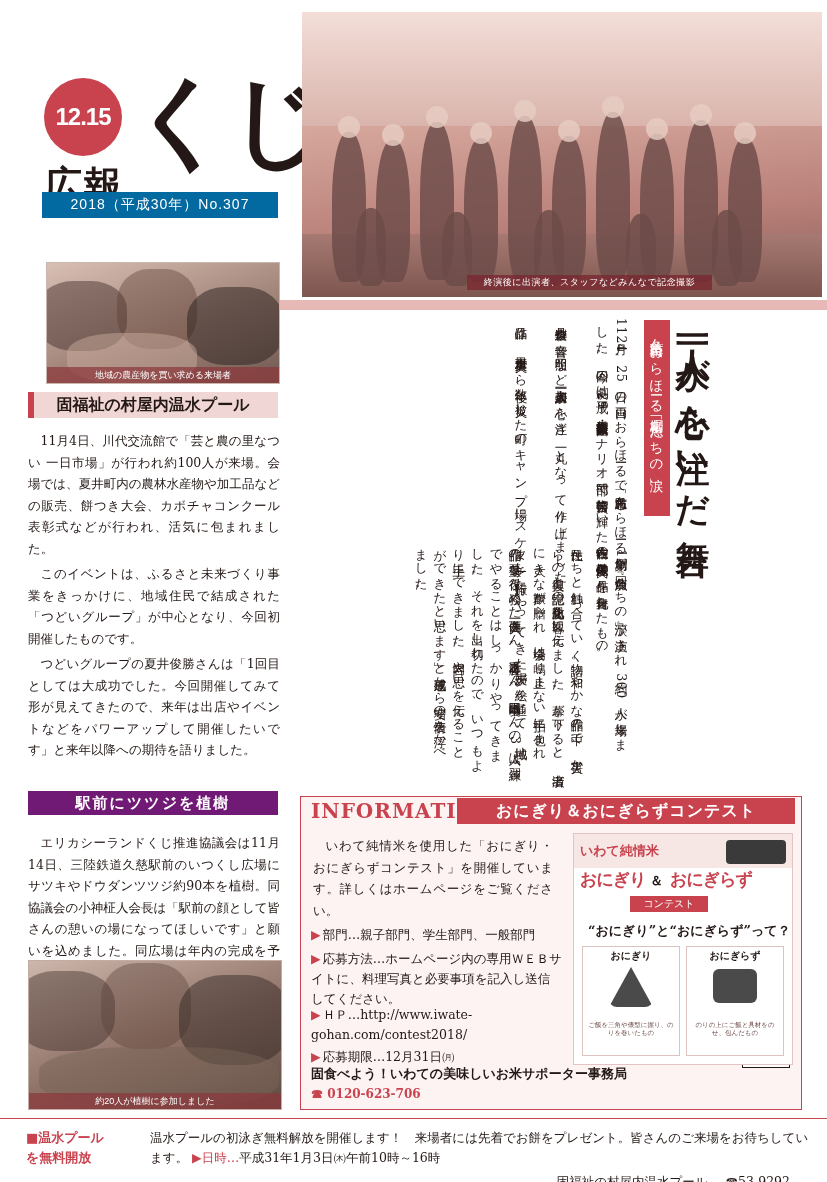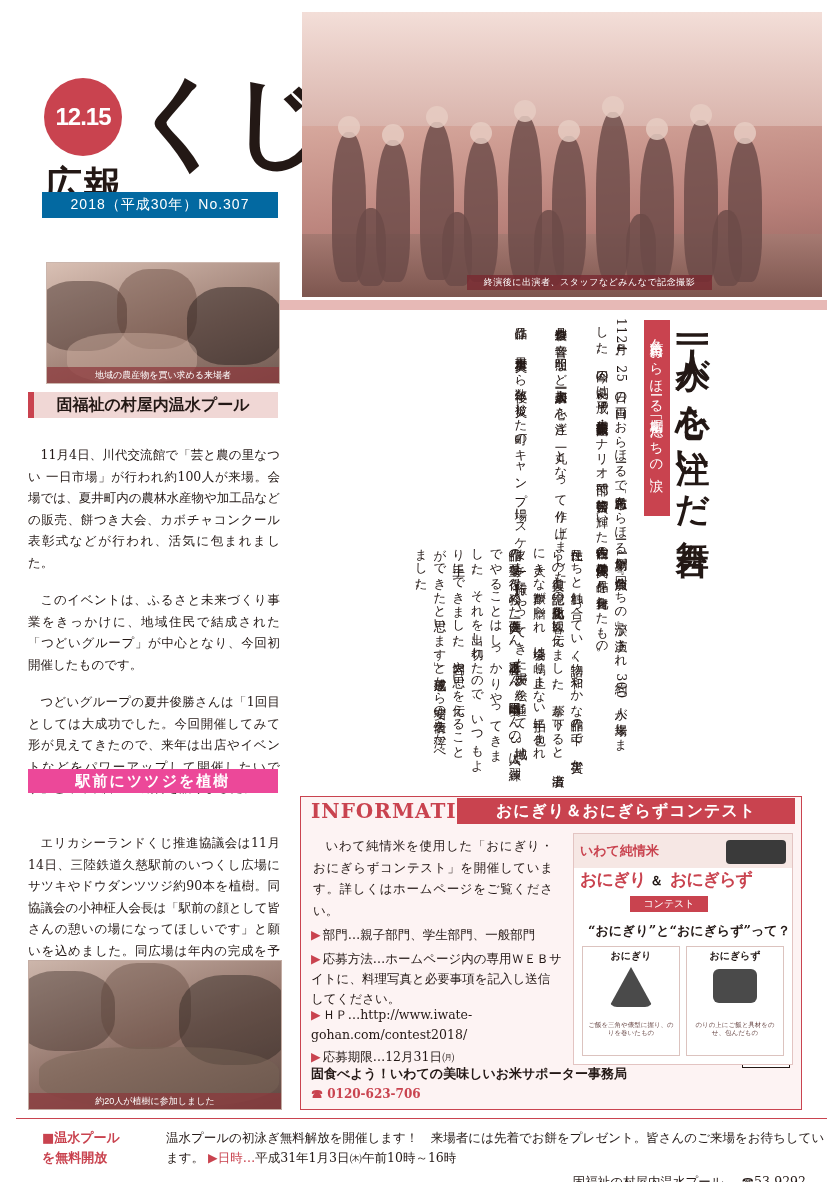--- a/index.html
+++ b/index.html
@@ -76,38 +76,38 @@
     position:absolute;left:0;bottom:0;width:100%;height:16px;background:rgba(140,55,60,.72);
     color:#fff;font-size:9px;display:flex;align-items:center;justify-content:center;
   }
 
   
   #art-market-head{left:28px;top:392px;width:250px;height:26px;font-size:16px;background:#f0d7d5;color:#231815;
     display:flex;align-items:center;justify-content:center;font-family:"DejaVu Serif","Liberation Serif",serif;font-weight:bold;}
   #art-market-head:before{content:"";position:absolute;left:0;top:0;width:6px;height:100%;background:#c9434f;}
   #art-market-body{left:28px;top:428px;width:252px;height:300px;font-size:12.5px;line-height:1.72;
     font-family:"DejaVu Serif","Liberation Serif",serif;text-align:justify;}
-  #art-market-body p{margin:16px 0 4px 0;text-indent:1em;}
+  #art-market-body p{margin:2px 0 4px 0;text-indent:1em;}
 
   
   #center-col{left:296px;top:318px;width:420px;height:440px;}
   #art-main-title{
     position:absolute;right:0;top:0;height:420px;font-size:34px;font-weight:bold;letter-spacing:4px;
   }
   #art-main-sub{
     position:absolute;right:46px;top:2px;height:180px;background:#c9434f;color:#fff;
     font-size:13.5px;padding:8px 4px;letter-spacing:2px;
   }
   .vcol{position:absolute;top:0;height:430px;font-size:12.5px;line-height:1.5;letter-spacing:.5px;}
 
   
   #art-main-cols2{left:296px;top:540px;width:300px;height:230px;}
 
   
-  #tsutsuji-head{left:28px;top:769px;width:250px;height:24px;background:#ec4899;color:#fff;font-size:15px;font-weight:bold;
+  #tsutsuji-head{left:28px;top:791px;width:250px;height:24px;background:#701a75;color:#fff;font-size:15px;font-weight:bold;
     display:flex;align-items:center;justify-content:center;font-family:"DejaVu Serif","Liberation Serif",serif;letter-spacing:2px;}
   #tsutsuji-body{left:28px;top:832px;width:252px;font-size:12.5px;line-height:1.72;
     font-family:"DejaVu Serif","Liberation Serif",serif;text-align:justify;}
   #tsutsuji-body p{margin:0;text-indent:1em;}
   #photo-tsutsuji{
     left:28px;top:960px;width:252px;height:148px;
     background:linear-gradient(160deg,#cdb6ab,#8f7167 55%,#5e4a43);overflow:hidden;border:1px solid #c3aca3;
   }
   #photo-tsutsuji .blob{position:absolute;border-radius:40%;background:rgba(50,35,30,.4);}
 
@@ -143,21 +143,21 @@
   .onigiri{position:absolute;left:50%;top:20px;transform:translateX(-50%);width:44px;height:40px;
     background:#4a4a4a;clip-path:polygon(50% 0,100% 100%,0 100%);border-radius:8px;}
   .onigirazu{position:absolute;left:50%;top:22px;transform:translateX(-50%);width:44px;height:34px;background:#4a4a4a;border-radius:6px;}
   .qr{position:absolute;right:12px;bottom:42px;width:40px;height:40px;background:
      repeating-linear-gradient(90deg,#231815 0 4px,#fff 4px 8px),
      repeating-linear-gradient(0deg,#231815 0 4px,transparent 4px 8px);
      background-blend-mode:multiply;border:3px solid #fff;outline:1px solid #231815;}
   .poster-rice{position:absolute;right:6px;top:6px;width:60px;height:24px;background:#3a3a3a;border-radius:4px;}
 
   
-  #footer{left:0;top:1118px;width:792px;height:64px;margin-left:16px;}
+  #footer{left:0;top:1118px;width:792px;height:64px;}
   .footer-line{position:absolute;left:0;top:0;width:827px;height:1px;background:#c9434f;}
   #footer-tag{position:absolute;left:26px;top:10px;width:110px;font-size:13px;font-weight:bold;color:#c9434f;
     font-family:"DejaVu Serif","Liberation Serif",serif;line-height:1.5;}
   #footer-body{position:absolute;left:150px;top:10px;width:660px;font-size:12.5px;line-height:1.6;
     font-family:"DejaVu Serif","Liberation Serif",serif;}
   .red{color:#c9434f;}
 </style>
 </head>
 <body>
 

